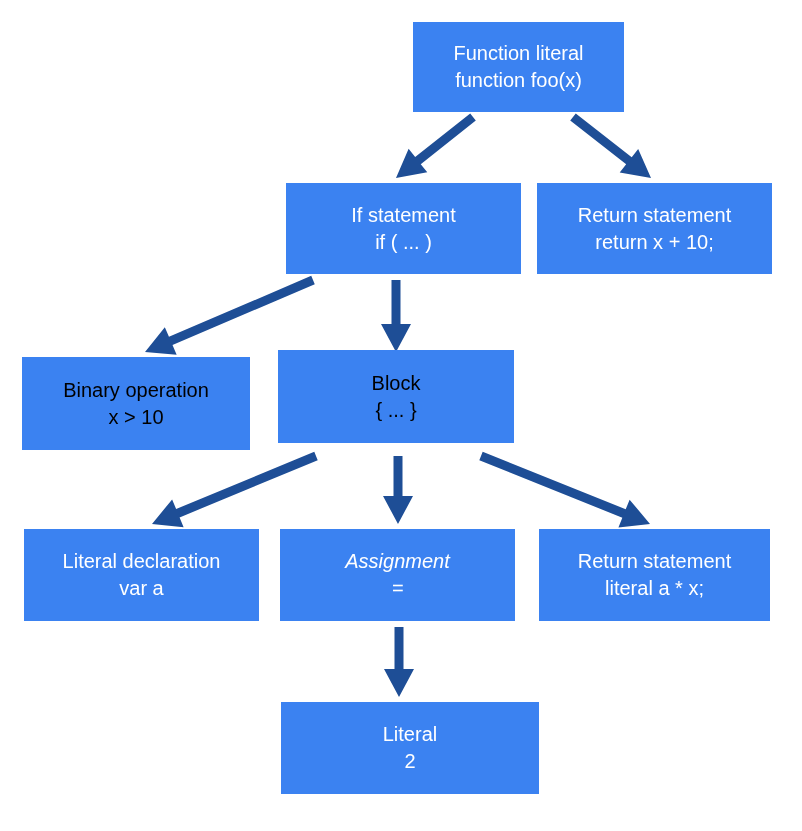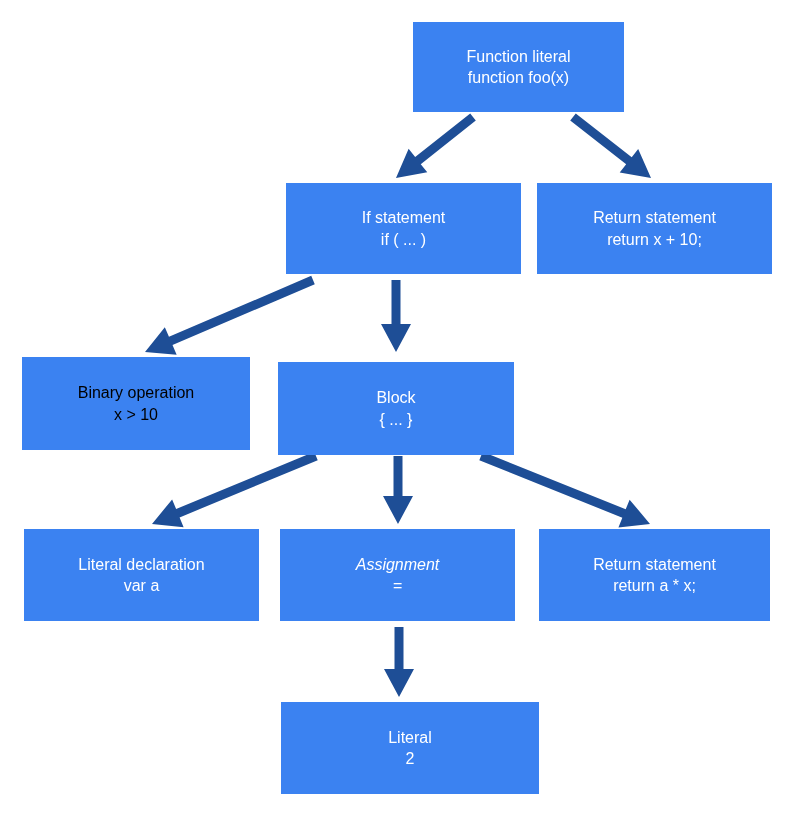--- a/index.html
+++ b/index.html
@@ -25,21 +25,21 @@
   }
   .node {
     position: absolute;
     background: #3b82f1;
     color: #ffffff;
     display: flex;
     flex-direction: column;
     align-items: center;
     justify-content: center;
     line-height: 1.34;
-    font-size: 16px;
+    font-size: 20px;
     font-weight: 400;
     text-align: center;
     box-sizing: border-box;
     z-index: 2;
   }
   .node .ln1 { display: block; }
   .node .ln2 { display: block; }
 </style>
 </head>
 <body>
@@ -67,35 +67,35 @@
         <span class="ln2">if ( ... )</span>
       </div>
       <div class="node" style="left: 537px; top: 183px; width: 235px; height: 91px; background: rgb(59, 130, 241); color: rgb(255, 255, 255);">
         <span class="ln1">Return statement</span>
         <span class="ln2">return x + 10;</span>
       </div>
       <div class="node" style="left: 22px; top: 357px; width: 228px; height: 93px; background: rgb(59, 130, 241); color: #000000;">
         <span class="ln1">Binary operation</span>
         <span class="ln2">x &gt; 10</span>
       </div>
-      <div class="node" style="left: 278px; top: 362px; width: 236px; height: 93px; background: rgb(59, 130, 241); color: #ffffff;">
+      <div class="node" style="left: 278px; top: 350px; width: 236px; height: 93px; background: rgb(59, 130, 241); color: #000000;">
         <span class="ln1">Block</span>
         <span class="ln2">{ ... }</span>
       </div>
       <div class="node" style="left: 24px; top: 529px; width: 235px; height: 92px; background: rgb(59, 130, 241); color: rgb(255, 255, 255);">
         <span class="ln1">Literal declaration</span>
         <span class="ln2">var a</span>
       </div>
       <div class="node" style="left: 280px; top: 529px; width: 235px; height: 92px; background: rgb(59, 130, 241); color: #ffffff; font-style: italic;">
         <span class="ln1">Assignment</span>
         <span class="ln2">=</span>
       </div>
       <div class="node" style="left: 539px; top: 529px; width: 231px; height: 92px; background: rgb(59, 130, 241); color: rgb(255, 255, 255);">
         <span class="ln1">Return statement</span>
-        <span class="ln2">return a * x;</span>
+        <span class="ln2">literal a * x;</span>
       </div>
       <div class="node" style="left: 281px; top: 702px; width: 258px; height: 92px; background: rgb(59, 130, 241); color: rgb(255, 255, 255); align-items: center;">
         <span class="ln1">Literal</span>
         <span class="ln2">2</span>
       </div>
     </div>
 
 </div>
 
 </body></html>

